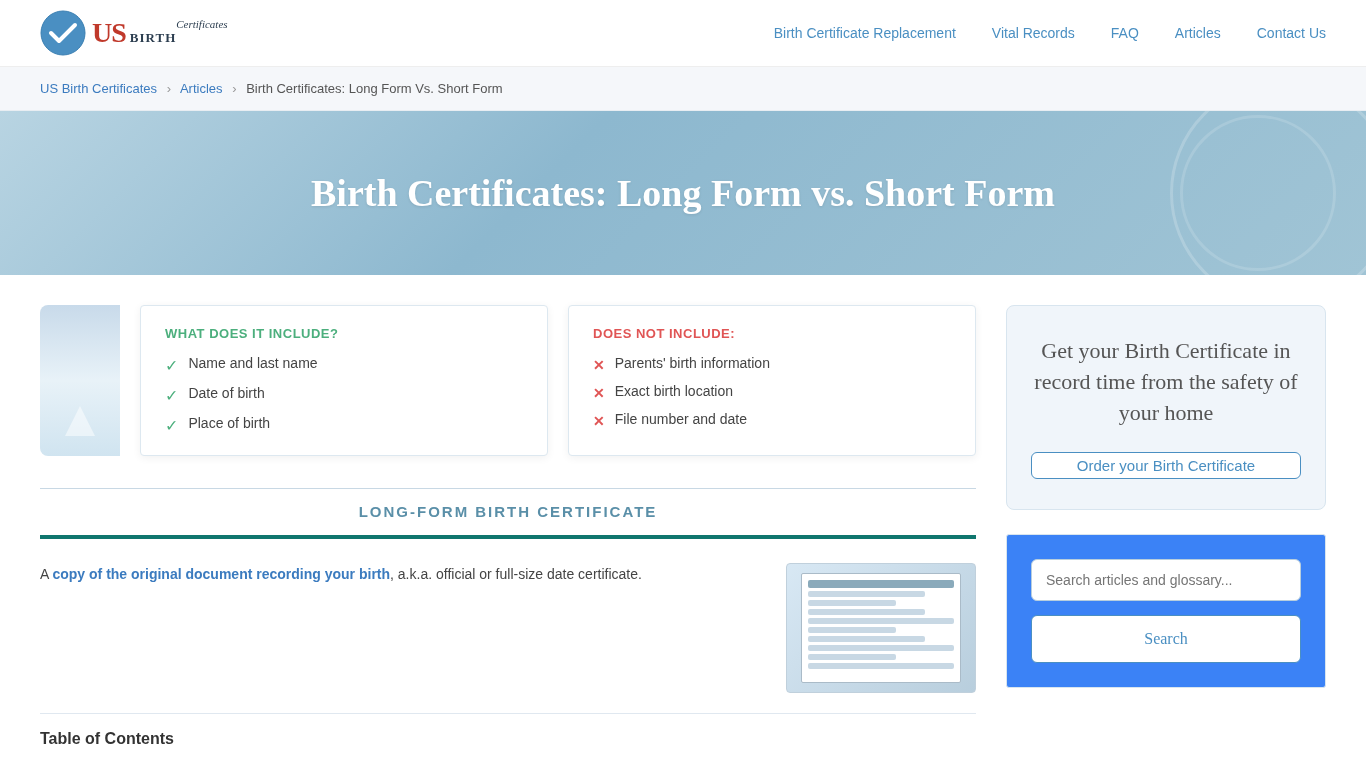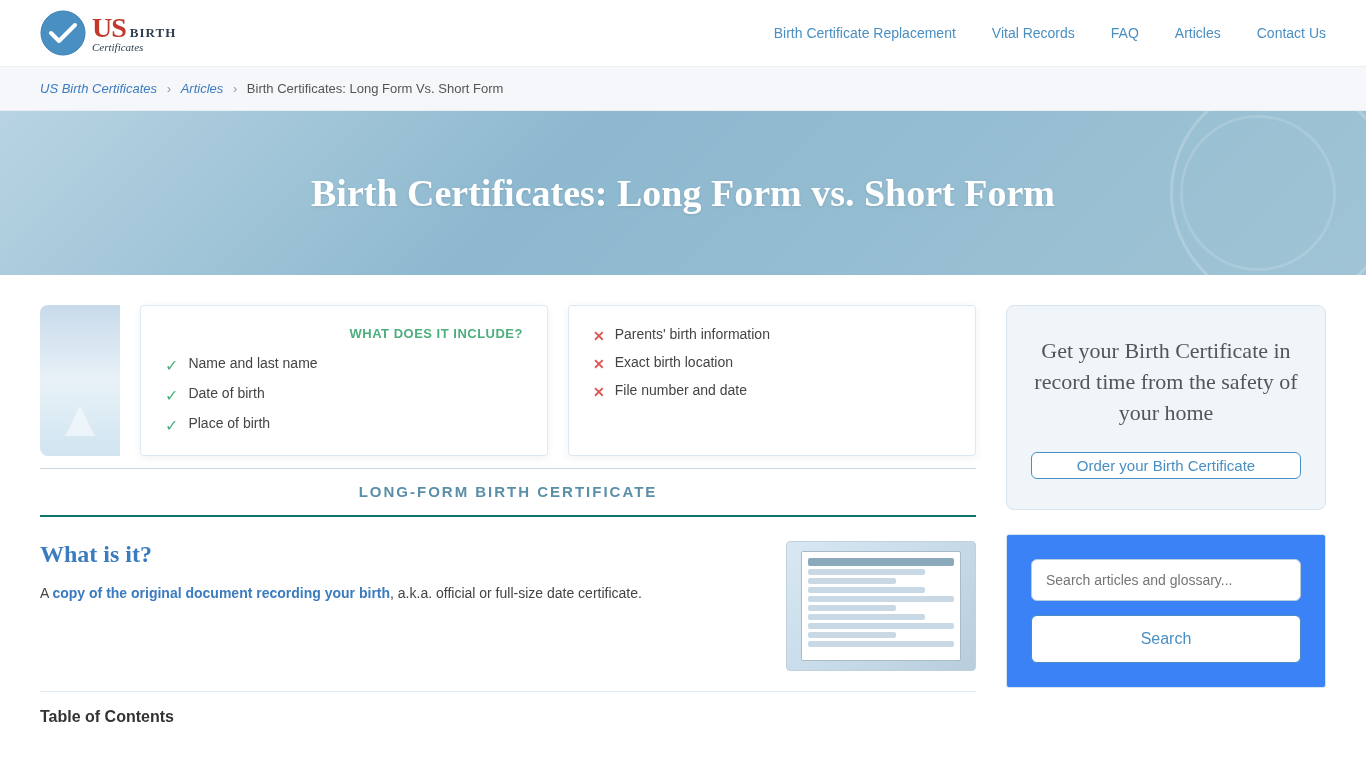--- a/index.html
+++ b/index.html
@@ -39,21 +39,21 @@
       letter-spacing: 1px;
     }
     .logo-text-certificates {
       font-size: 11px;
       color: #2c3e50;
       font-style: italic;
       line-height: 1;
     }
     .logo-text-block {
       display: flex;
-      flex-direction: column;
+      flex-direction: row;
     }
     .nav {
       display: flex;
       align-items: center;
       gap: 36px;
       padding-left: 24px;
     }
     .nav a {
       text-decoration: none;
       color: #4a8fc2;
@@ -63,21 +63,21 @@
 
     
     .breadcrumb {
       background: #f5f7fa;
       padding: 14px 40px;
       font-size: 13px;
       font-family: Arial, sans-serif;
       color: #555;
       border-bottom: 1px solid #e8edf2;
     }
-    .breadcrumb a { color: #3b7bbf; text-decoration: none; font-style: italic; }
+    .breadcrumb a { color: #3b7bbf; text-decoration: none; }
     .breadcrumb .sep { color: #999; margin: 0 6px; }
 
     
     .hero {
       background: #a8c8d8;
       background: linear-gradient(135deg, #b8d4e2 0%, #8db8cf 40%, #a0c4d5 100%);
       padding: 60px 40px;
       text-align: center;
       position: relative;
       overflow: hidden;
@@ -131,22 +131,21 @@
     }
     .sidebar {
       width: 320px;
       flex-shrink: 0;
     }
 
     
     .comparison-section {
       display: flex;
       gap: 20px;
-      margin-bottom: 12px;
-      text-align: right;
+      margin-bottom: 32px;
     }
     .left-decorative {
       width: 80px;
       flex-shrink: 0;
       background: linear-gradient(180deg, #c8daea 0%, #e8f2f8 50%, #d0e4f0 100%);
       border-radius: 8px 0 0 8px;
       position: relative;
     }
     .left-decorative::after {
       content: '';
@@ -189,21 +188,21 @@
       font-family: Arial, sans-serif;
       font-size: 14px;
       color: #444;
     }
     .check-icon { color: #4caf7d; font-size: 16px; margin-top: 1px; }
     .x-icon { color: #e05555; font-size: 14px; margin-top: 2px; font-weight: 700; }
 
     
     .section-divider {
       border-top: 1px solid #c8d8e4;
-      border-bottom: 2px solid #0f766e;
+      border-bottom: 4px solid #0f766e;
       text-align: center;
       padding: 14px 0;
       margin: 10px 0 24px 0;
     }
     .section-divider span {
       font-size: 15px;
       font-weight: 700;
       letter-spacing: 2px;
       color: #5a8fa8;
       font-family: Arial, sans-serif;
@@ -333,21 +332,21 @@
     }
     .btn-search {
       display: block;
       width: 100%;
       padding: 14px 24px;
       border: 1.5px solid #4a8fc2;
       border-radius: 6px;
       background: #fff;
       color: #4a8fc2;
       font-size: 16px;
-      font-family: Liberation Sans, sans-serif;
+      font-family: Liberation Serif, serif;
       cursor: pointer;
       text-align: center;
       transition: background 0.2s;
     }
   </style>
 </head>
 <body>
 
 <header class="header">
   <a class="logo" href="#">
@@ -403,20 +402,21 @@
             <span>Date of birth</span>
           </li>
           <li>
             <span class="check-icon">✓</span>
             <span>Place of birth</span>
           </li>
         </ul>
       </div>
 
       <div class="card">
+        <div class="card-title red">DOES NOT INCLUDE:</div>
         <ul class="card-list">
           <li>
             <span class="x-icon">✕</span>
             <span>Parents' birth information</span>
           </li>
           <li>
             <span class="x-icon">✕</span>
             <span>Exact birth location</span>
           </li>
           <li>
@@ -426,21 +426,20 @@
         </ul>
       </div>
     </div>
 
     <div class="section-divider">
       <span>LONG-FORM BIRTH CERTIFICATE</span>
     </div>
 
     <div class="what-is-it-section">
       <div class="what-is-it-text">
-        <h2>What is it?</h2>
         <p>
           <span>A </span><strong>copy of the original document recording your birth</strong><span>, a.k.a. official or full-size date certificate.</span>
         </p>
       </div>
       <div class="doc-image">
         <div class="doc-image-inner">
           <div class="doc-line dark"></div>
           <div class="doc-line medium"></div>
           <div class="doc-line short"></div>
           <div class="doc-line medium"></div>

